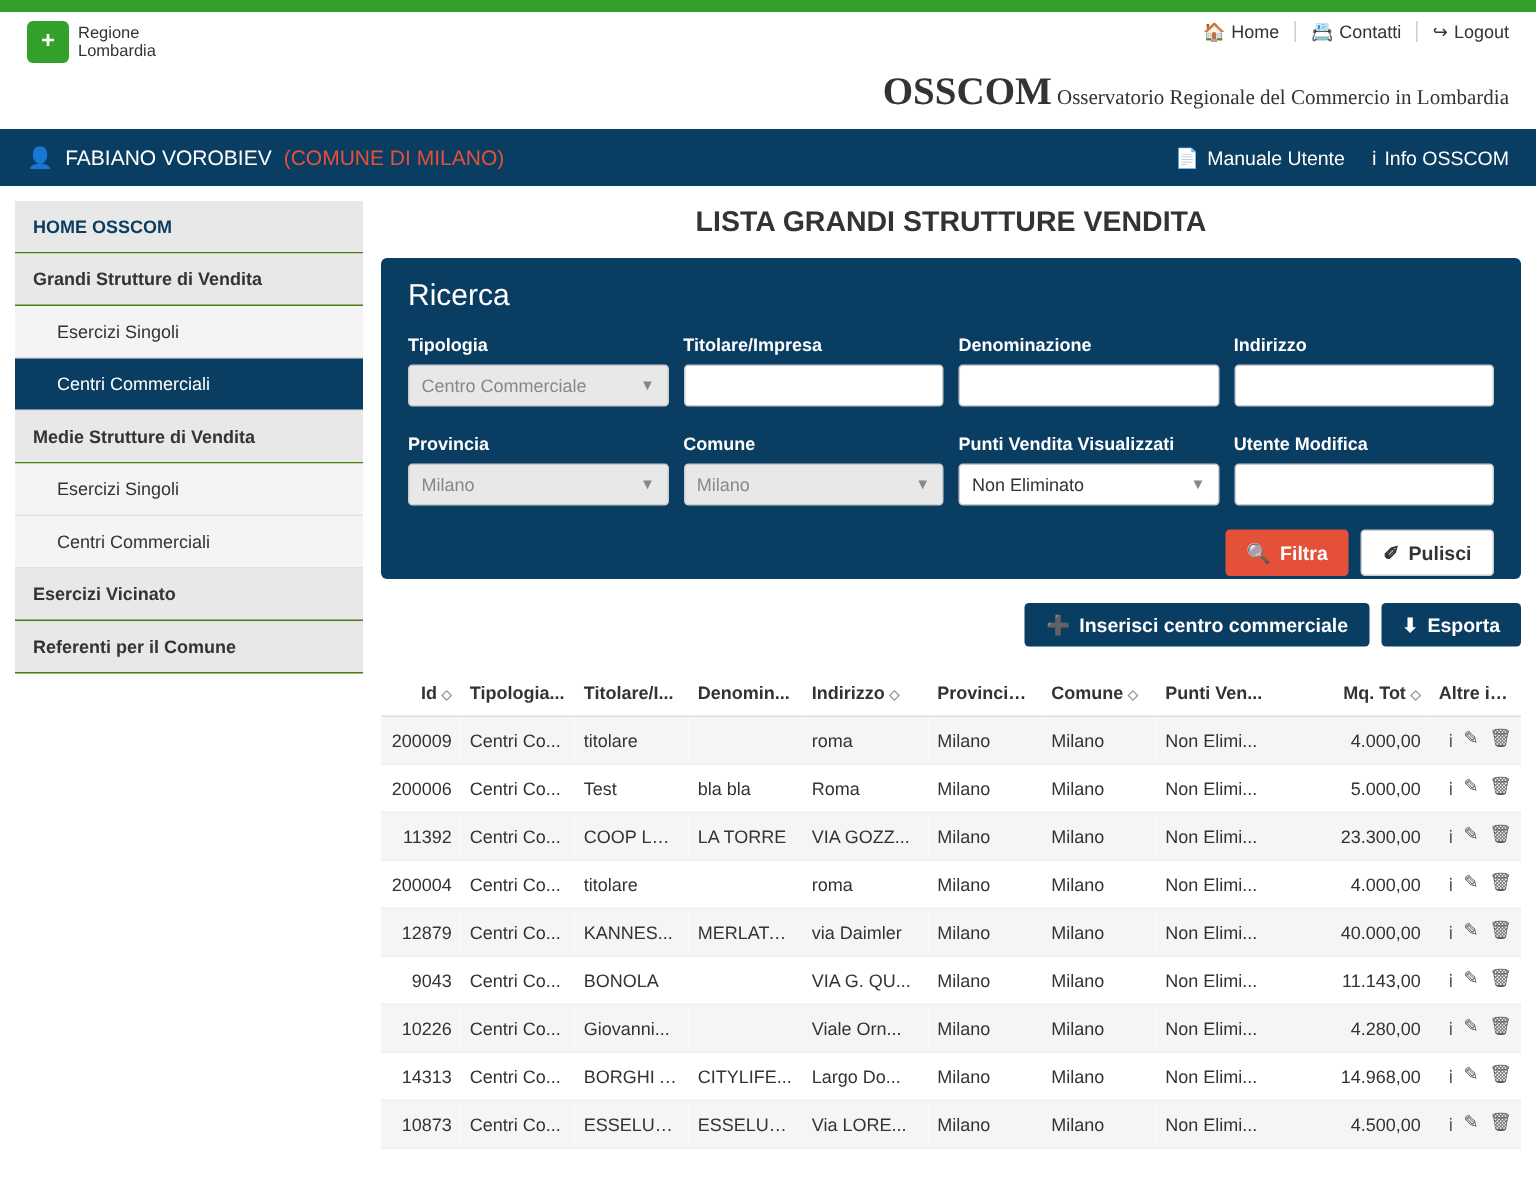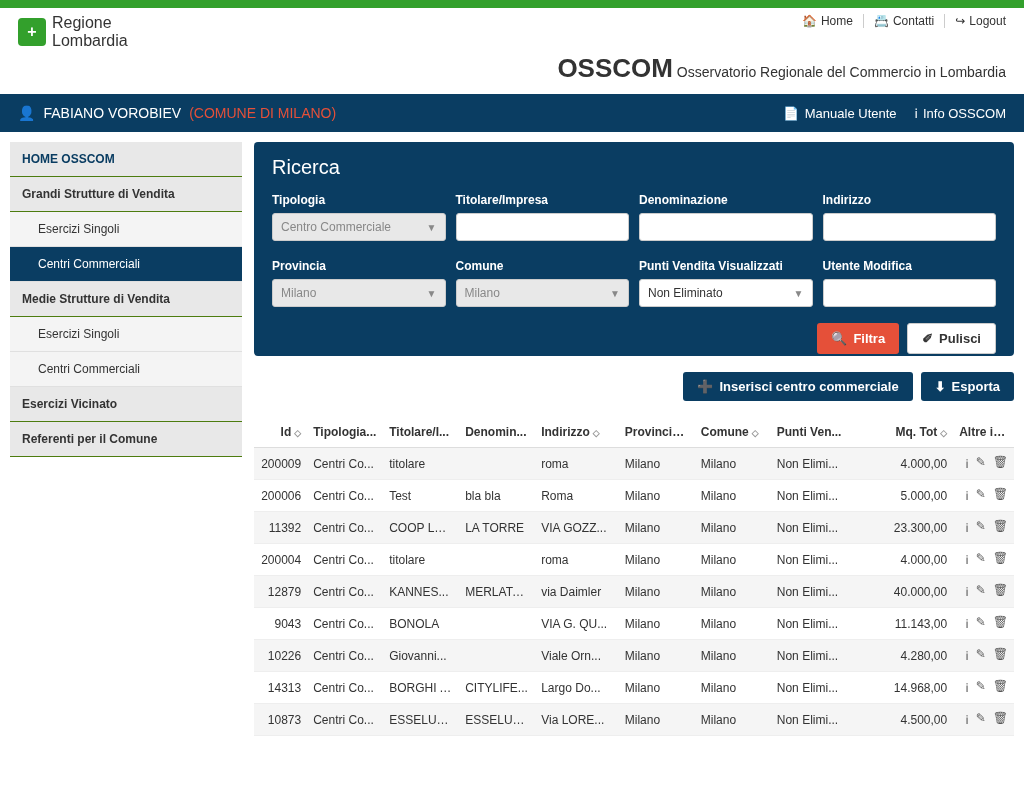--- a/index.html
+++ b/index.html
@@ -1,25 +1,25 @@
 <!DOCTYPE html>
 <html><head>
 <meta charset="utf-8">
 <style>
 * { margin: 0; padding: 0; box-sizing: border-box; }
 body { font-family: Arial, sans-serif; font-size: 13px; background: #fff; color: #333; }
 .top-green { height: 8px; background: #33a02c; }
 .header-row { display: flex; justify-content: space-between; align-items: flex-start; padding: 6px 18px 4px 18px; }
 .logo-box { display: flex; align-items: center; gap: 6px; }
 .logo-sq { width: 28px; height: 28px; background: #33a02c; border-radius: 4px; display: flex; align-items: center; justify-content: center; color: #fff; font-weight: bold; font-size: 16px; }
-.logo-text { font-size: 16px; color: #333; line-height: 1.1; }
+.logo-text { font-size: 11px; color: #333; line-height: 1.1; }
 .top-links { display: flex; gap: 10px; align-items: center; font-size: 12px; color: #333; }
 .top-links span { display: flex; align-items: center; gap: 4px; cursor: pointer; }
 .divider { width: 1px; height: 14px; background: #ccc; }
-.app-title { text-align: right; padding: 0 18px 10px 18px; font-size: 14px; color: #333; }
+.app-title { text-align: right; padding: 0 18px 10px 18px; font-size: 14px; color: #333; font-family: Liberation Serif, serif; }
 .app-title b { font-size: 26px; font-weight: bold; }
 .user-bar { background: #0a3d62; color: #fff; padding: 10px 18px; display: flex; justify-content: space-between; align-items: center; font-size: 14px; }
 .user-bar .left { display: flex; align-items: center; gap: 8px; }
 .user-bar .red { color: #e55039; }
 .user-bar .right { display: flex; gap: 18px; font-size: 13px; }
 .user-bar .right span { display: flex; align-items: center; gap: 5px; cursor: pointer; }
 .main { display: flex; padding: 10px 10px 14px 10px; gap: 12px; }
 .sidebar { width: 232px; flex-shrink: 0; }
 .sidebar-item { padding: 10px 12px; background: #e8e8e8; border-bottom: 1px solid #4d7c0f; font-size: 12px; font-weight: bold; color: #333; cursor: pointer; }
 .sidebar-item.top { color: #0a3d62; }
@@ -115,20 +115,21 @@
     <div class="sidebar-sub">Esercizi Singoli</div>
     <div class="sidebar-sub active">Centri Commerciali</div>
     <div class="sidebar-item">Medie Strutture di Vendita</div>
     <div class="sidebar-sub">Esercizi Singoli</div>
     <div class="sidebar-sub">Centri Commerciali</div>
     <div class="sidebar-item">Esercizi Vicinato</div>
     <div class="sidebar-item">Referenti per il Comune</div>
   </div>
 
   <div class="content">
+    <div class="page-title">LISTA GRANDI STRUTTURE VENDITA</div>
 
     <div class="search-panel">
       <h3>Ricerca</h3>
       <div class="search-grid">
         <div class="field">
           <label>Tipologia</label>
           <div class="select disabled">
               <span>Centro Commerciale</span>
               <span class="caret">▼</span>
             </div>

